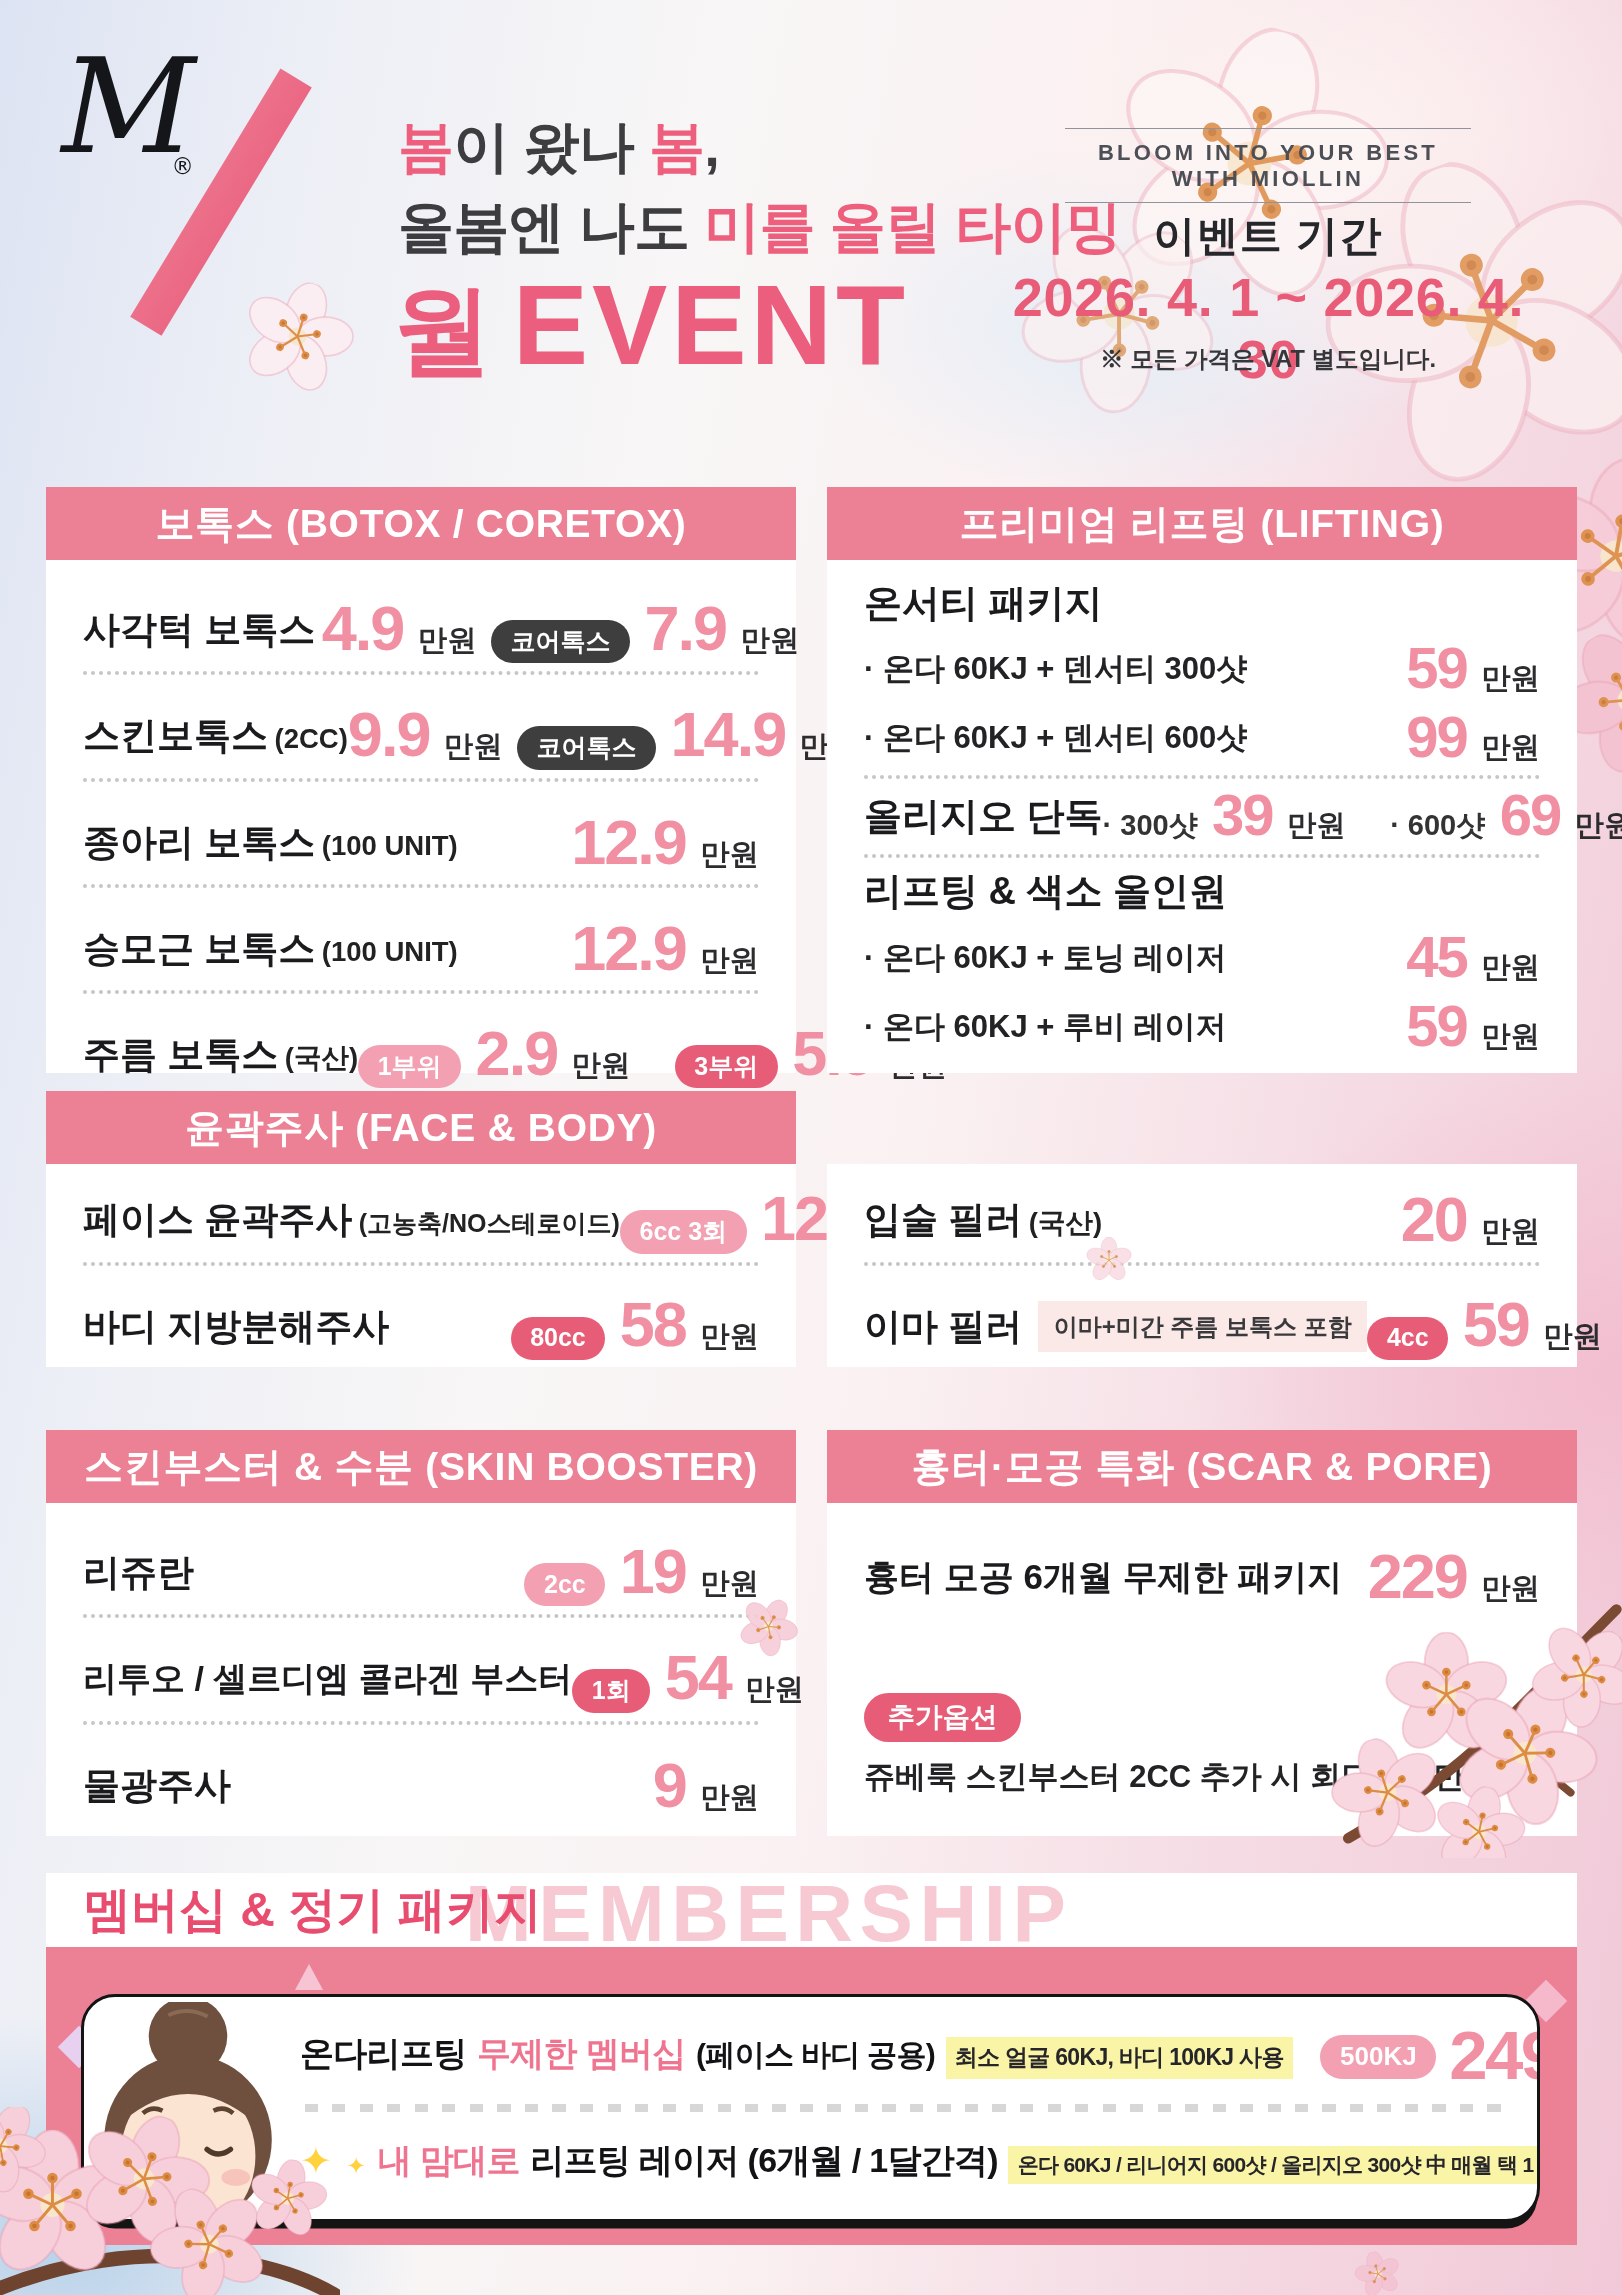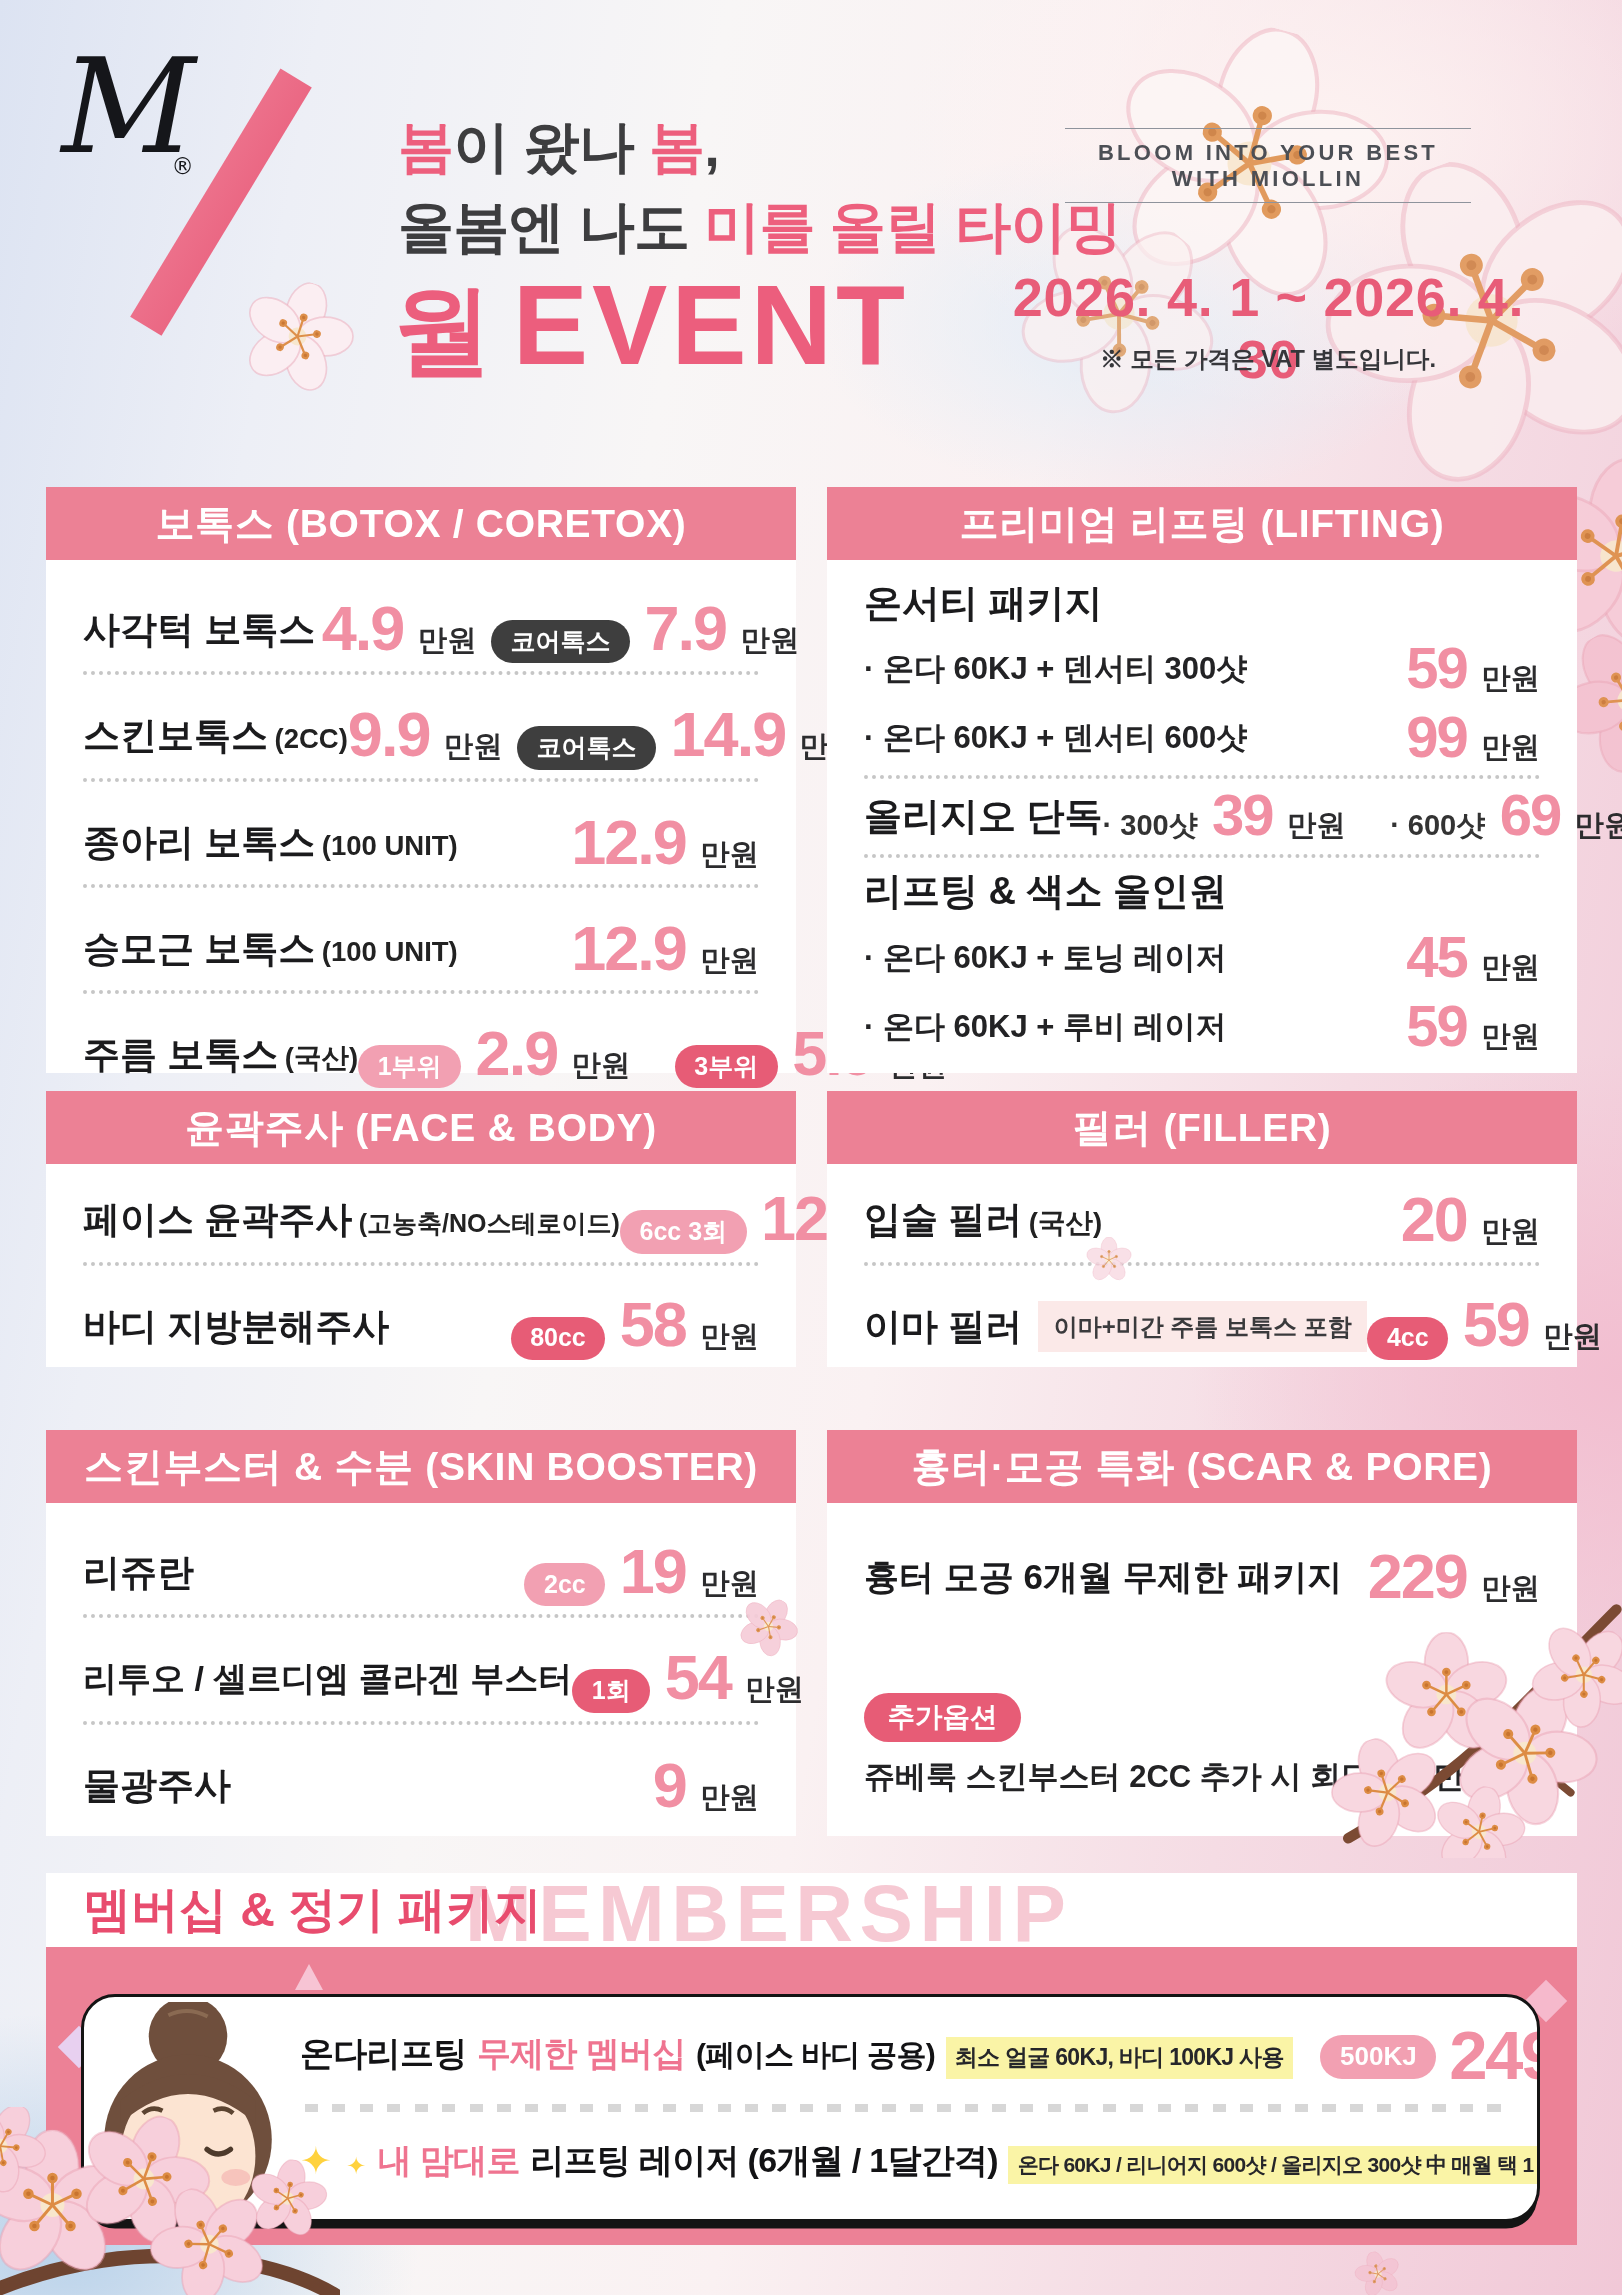--- a/index.html
+++ b/index.html
@@ -180,20 +180,21 @@
   <div class="abs tagline t1"><span class="pk">봄</span><span class="dk">이 왔나 </span><span class="pk">봄</span><span class="dk">,</span></div>
   <div class="abs tagline t2"><span class="dk">올봄엔 나도 </span><span class="pk">미를 올릴 타이밍</span></div>
 
   <div class="abs month-event">
     <span class="wol">월</span>
     <span class="evt">EVENT</span>
   </div>
 
 
   <div class="abs bloom-caption">BLOOM INTO YOUR BEST WITH MIOLLIN</div>
+  <div class="abs period-label">이벤트 기간</div>
   <div class="abs period-dates">2026. 4. 1 ~ 2026. 4. 30</div>
   <div class="abs vat-note">※ 모든 가격은 VAT 별도입니다.</div>
 
   <section class="panel" style="left:46px;top:487px;width:750px;height:586px;">
     <div class="panel-header">
         <span>보톡스 (BOTOX / CORETOX)</span>
       </div>
     <div class="panel-body">
       <div class="row">
         <div class="item-name"><span>사각턱 보톡스</span><span class="nm-sub"></span></div>
@@ -321,23 +322,20 @@
         <div class="prices">
           <span class="pill strong">80cc</span>
           <span class="num">58</span>
             <span class="unit">만원</span>
         </div>
       </div>
     </div>
   </section>
 
   <section class="panel" style="left:827px;top:1091px;width:750px;height:276px;">
-    <div class="panel-header">
-        <span>필러 (FILLER)</span>
-      </div>
     <div class="panel-body" style="justify-content:center">
       <div class="row">
         <div class="item-name"><span>입술 필러</span><span class="nm-sub">(국산)</span></div>
         <div class="prices">
             <span class="num">20</span>
             <span class="unit">만원</span>
           </div>
       </div>
       <div class="dotline"></div>
       <div class="row">

